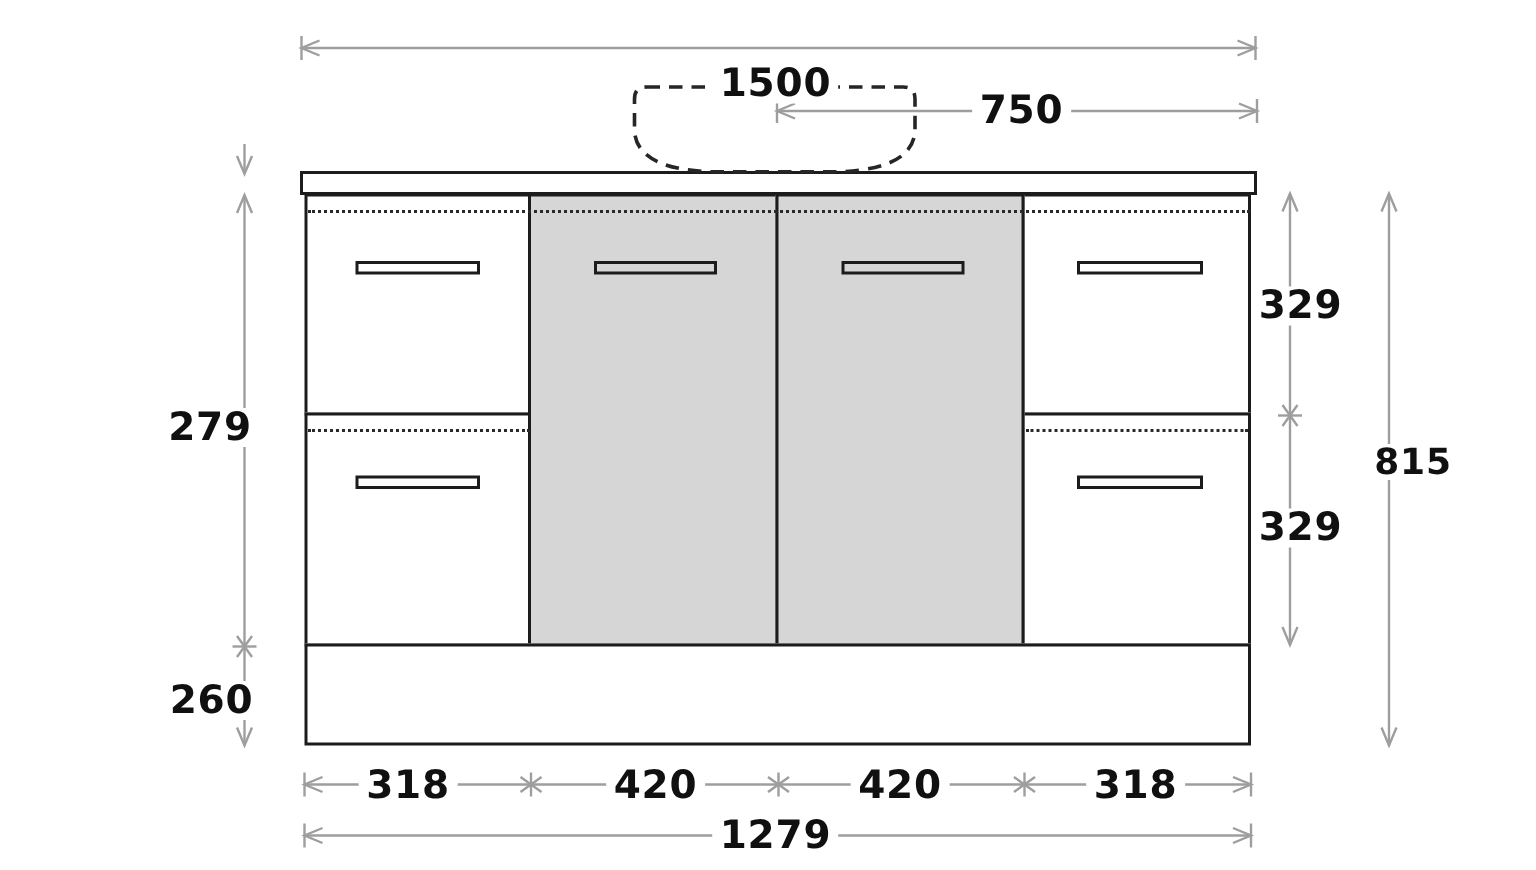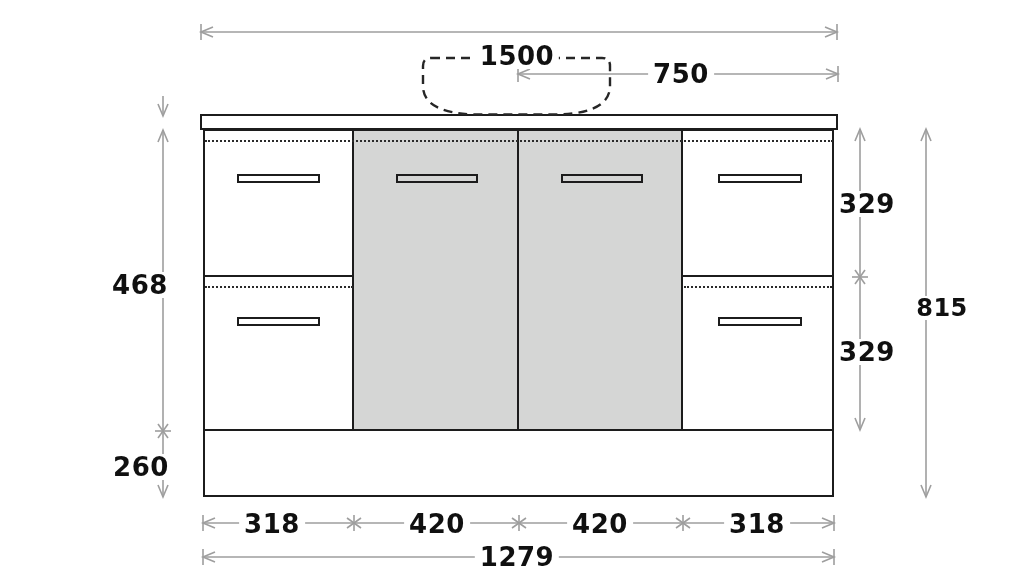--- a/index.html
+++ b/index.html
@@ -130,21 +130,21 @@
       <line x1="203" y1="557" x2="834" y2="557"></line>
       <line x1="203" y1="549" x2="203" y2="565"></line>
       <line x1="834" y1="549" x2="834" y2="565"></line>
       <polyline points="215,552 203,557 215,562"></polyline>
       <polyline points="822,552 834,557 822,562"></polyline>
     </g>
   </svg>
 
   <div class="dim-label" style="left:517px;top:32px;margin-top:24px;">1500</div>
   <div class="dim-label" style="left:681px;top:74px;text-align:center;">750</div>
-  <div class="dim-label" style="left:140px;top:285px;">468</div>
+  <div class="dim-label" style="left:140px;top:285px;">279</div>
   <div class="dim-label" style="left:141px;top:467px;">260</div>
   <div class="dim-label" style="left:867px;top:204px;">329</div>
   <div class="dim-label" style="left:867px;top:352px;">329</div>
   <div class="dim-label big" style="left:942px;top:308px;">815</div>
   <div class="dim-label" style="left:272px;top:524px;">318</div>
   <div class="dim-label" style="left:437px;top:524px;">420</div>
   <div class="dim-label" style="left:600px;top:524px;">420</div>
   <div class="dim-label" style="left:757px;top:524px;">318</div>
   <div class="dim-label" style="left:517px;top:557px;">1279</div>
 

